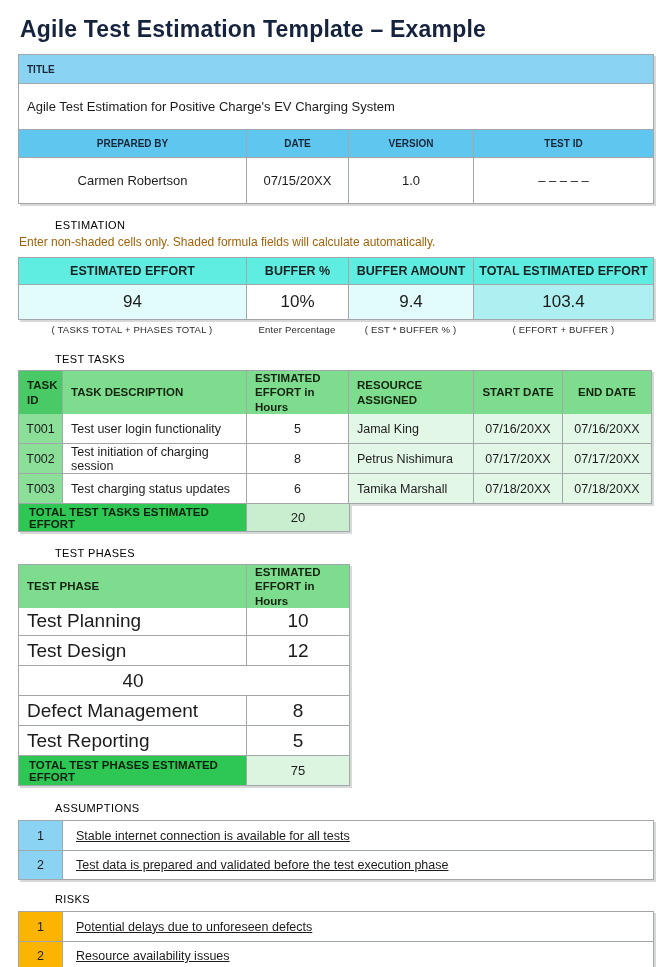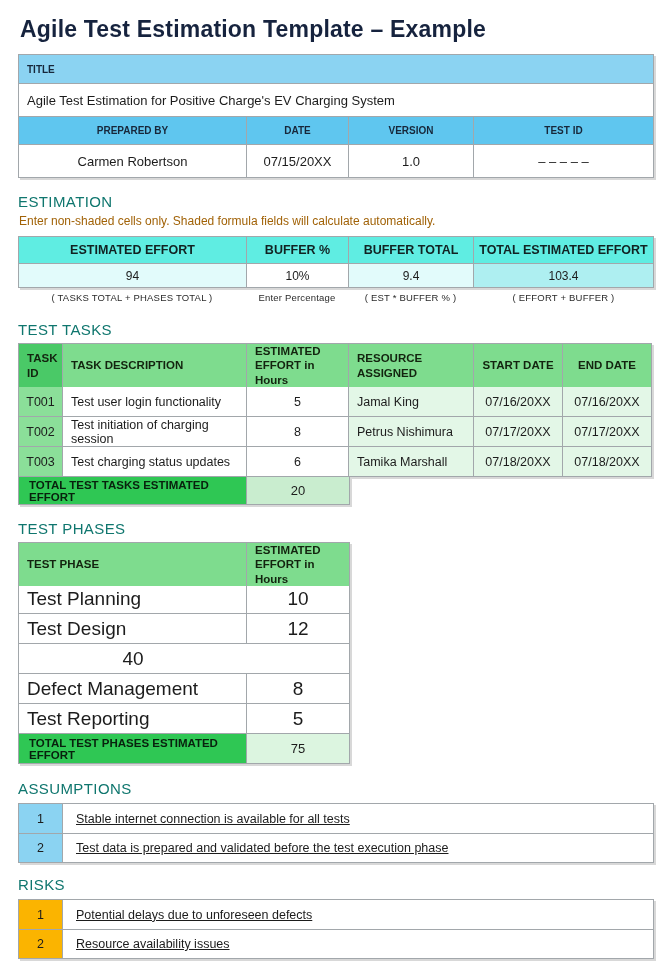--- a/index.html
+++ b/index.html
@@ -26,42 +26,42 @@
   body{
     width:672px;height:967px;overflow:hidden;
     font-family:"Liberation Sans",sans-serif;color:var(--ink);
   }
   .page{padding:14px 18px 10px 18px;}
   h1.title{
     font-size:23px;font-weight:700;color:var(--navy);
     letter-spacing:.2px;margin:2px 0 11px 2px;
   }
   h2.sec{
-    font-size:15px;font-weight:400;color:#0f766e;letter-spacing:.4px;
+    font-size:11px;font-weight:400;color:#000000;letter-spacing:.4px;margin-left:37px;
   }
   .tbl{border:1px solid var(--bd);box-shadow:2px 2px 0 var(--shadow);background:#fff;}
   .r{display:grid;}
   .r + .r{border-top:1px solid var(--bd);}
   .cell{display:flex;align-items:center;padding:0 8px;border-right:1px solid var(--bd);min-width:0;}
   .cell:last-child{border-right:none;}
   .ctr{justify-content:center;text-align:center;padding:0 3px;}
 
   
   .w-full{width:636px;}
   .cols4{grid-template-columns:228px 102px 125px 1fr;}
   .bar{height:28px;font-size:10px;font-weight:700;color:#17273a;}
   .bar-light .cell{background:var(--sky-light);}
   .bar-med .cell{background:var(--sky-med);}
-  .info-val{height:33px;font-size:13px;}
+  .info-val{height:46px;font-size:13px;}
 
   
   .est-desc{font-size:12px;color:#a16207;margin:4px 0 8px 1px;}
   .est-hdr{height:26px;}
   .est-hdr .cell{background:var(--turq);font-size:12.5px;font-weight:600;color:#122;}
-  .est-val{height:24px;font-size:12px;}
+  .est-val{height:35px;font-size:17px;}
   .bg-cyan{background:var(--cyan-pale);}
   .bg-cyanmed{background:var(--cyan-med);}
   .footnotes{display:grid;grid-template-columns:228px 102px 125px 1fr;width:636px;margin-top:4px;}
   .footnotes div{text-align:center;font-size:9.5px;color:#2a2a2a;letter-spacing:.2px;}
 
   
   .w-tasks{width:634px;}
   .cols6{grid-template-columns:44px 184px 102px 125px 89px 1fr;}
   .t-hdr{height:42px;}
   .t-hdr .cell{background:var(--green-hdr);font-size:11.5px;font-weight:600;color:#13240f;line-height:1.25;}
@@ -125,21 +125,21 @@
       <div class="cell ctr">– – – – –</div>
     </div>
   </section>
 
   <h2 class="sec mt-est">ESTIMATION</h2>
   <p class="est-desc">Enter non-shaded cells only. Shaded formula fields will calculate automatically.</p>
   <section class="tbl w-full">
     <div class="r cols4 est-hdr">
       <div class="cell ctr">ESTIMATED EFFORT</div>
       <div class="cell ctr">BUFFER %</div>
-      <div class="cell ctr">BUFFER TOTAL</div>
+      <div class="cell ctr">BUFFER AMOUNT</div>
       <div class="cell ctr">TOTAL ESTIMATED EFFORT</div>
     </div>
     <div class="r cols4 est-val">
       <div class="cell ctr bg-cyan">94</div>
       <div class="cell ctr">10%</div>
       <div class="cell ctr bg-cyan">9.4</div>
       <div class="cell ctr bg-cyanmed">103.4</div>
     </div>
   </section>
   <div class="footnotes">

